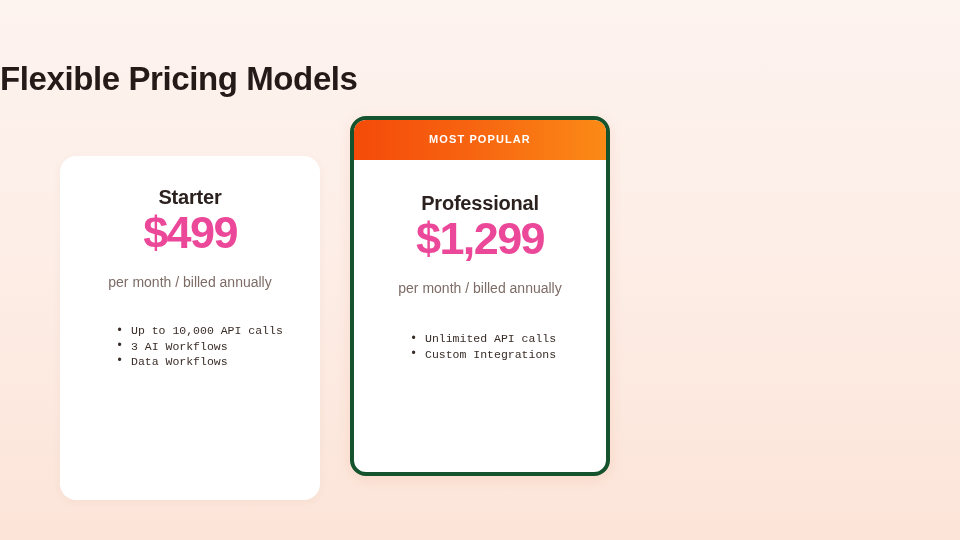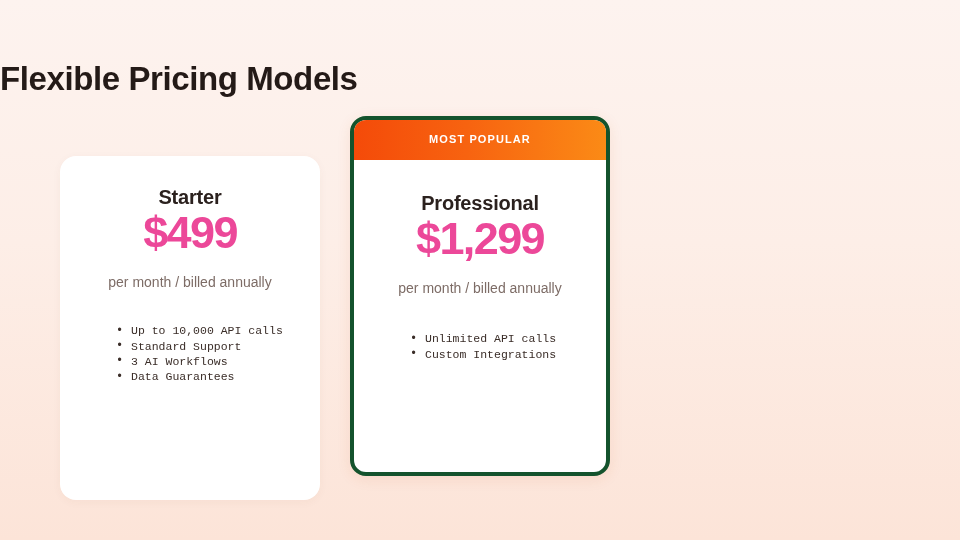--- a/index.html
+++ b/index.html
@@ -132,23 +132,22 @@
 
 <div class="cards">
 
   <div class="card card-side card-starter">
     <div class="card-body">
       <div class="plan-name">Starter</div>
       <div class="price">$499</div>
       <div class="price-note">per month / billed annually</div>
       <ul class="features">
         <li class="feature">Up to 10,000 API calls</li>
-        <li class="feature">Standard Support</li>
         <li class="feature">3 AI Workflows</li>
-        <li class="feature">Data Guarantees</li>
+        <li class="feature">Data Workflows</li>
       </ul>
     </div>
   </div>
 
   <div class="card card-featured">
     <div class="badge">MOST POPULAR</div>
     <div class="card-body">
       <div class="plan-name">Professional</div>
       <div class="price">$1,299</div>
       <div class="price-note">per month / billed annually</div>

